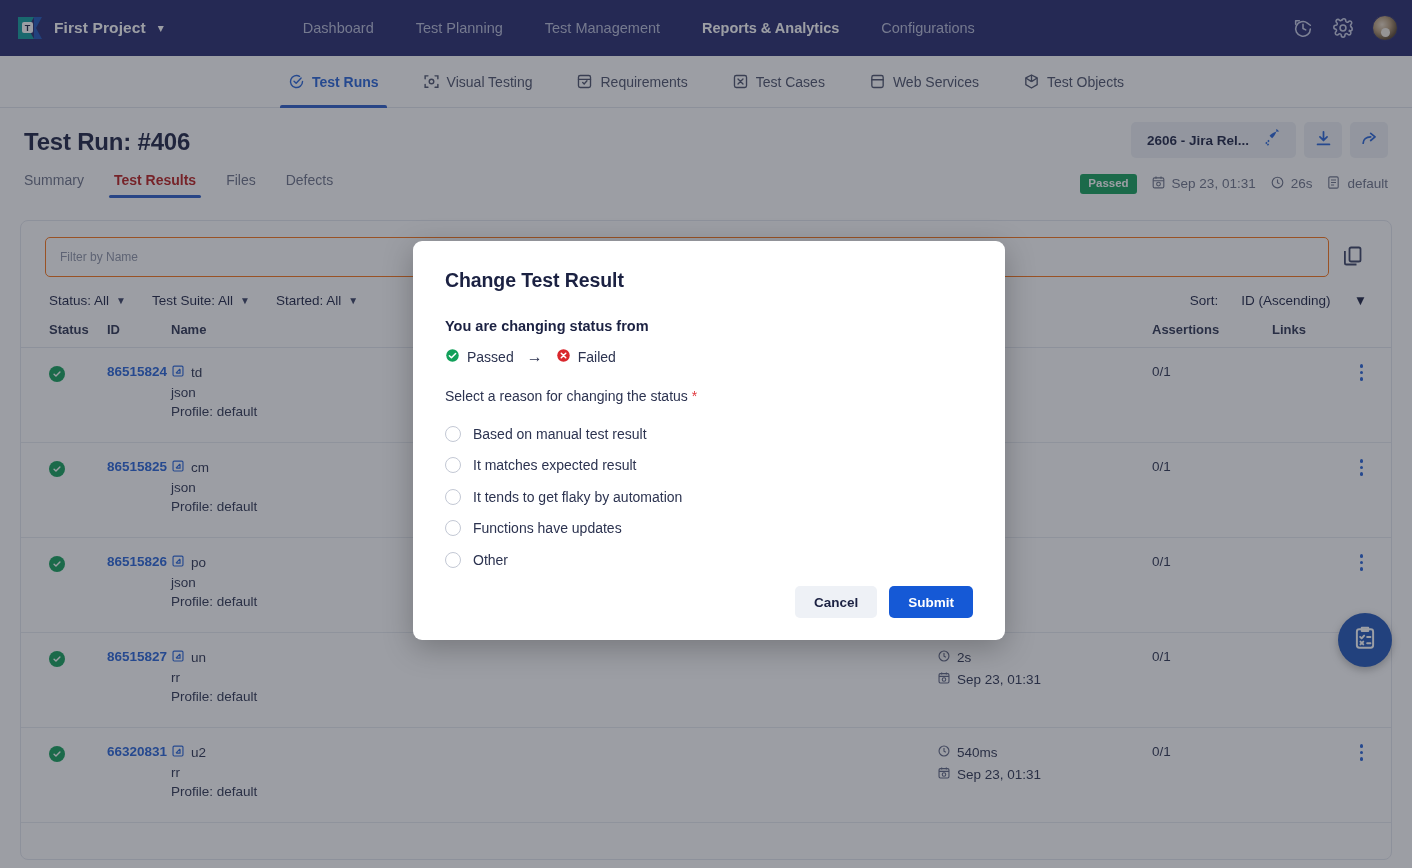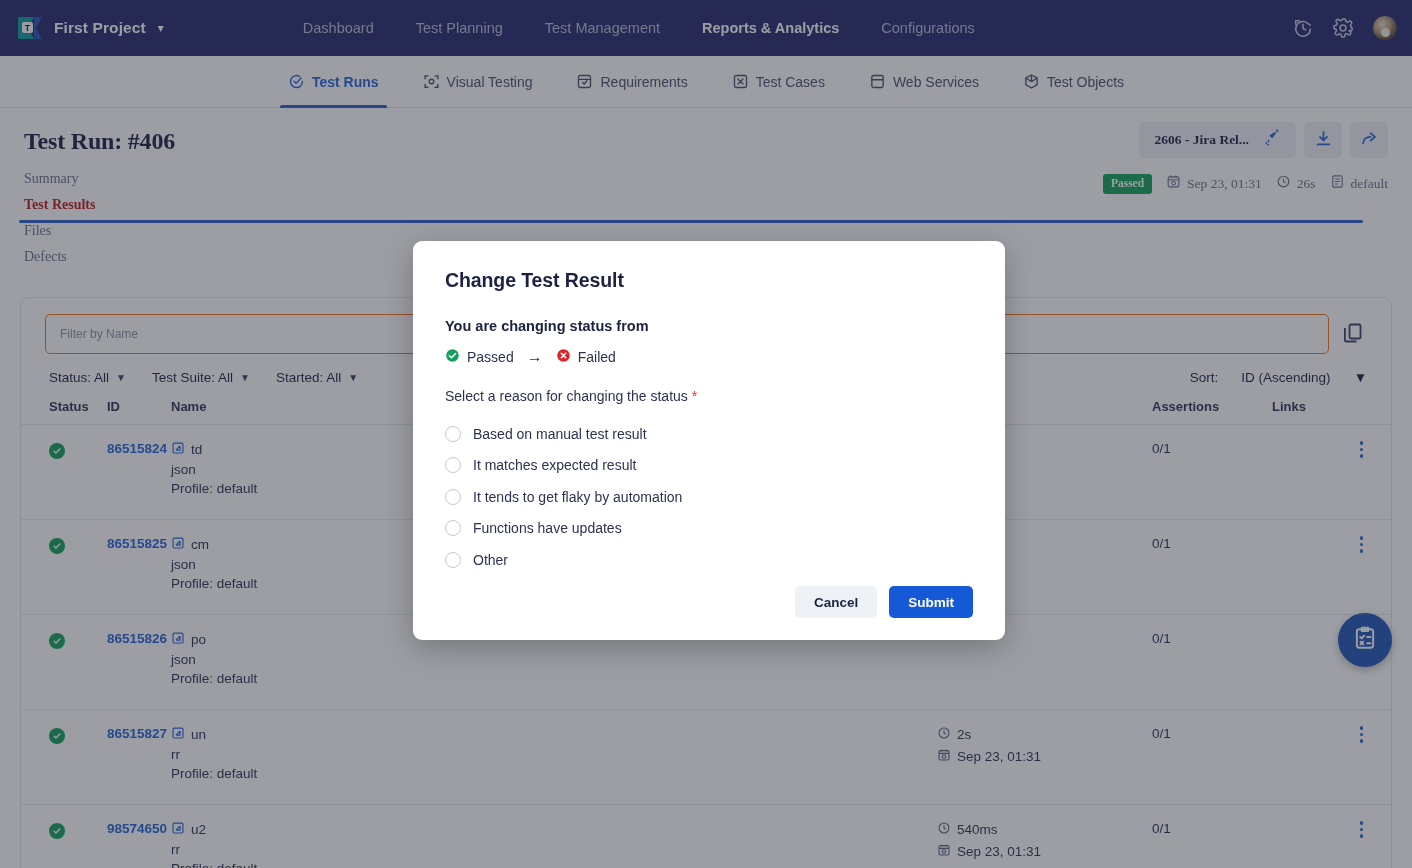--- a/index.html
+++ b/index.html
@@ -54,23 +54,23 @@
     color: #4b5169; font-size: 14px; cursor: pointer; position: relative;
   }
   .subtab.active { color: #2563d9; font-weight: bold; }
   .subtab.active:after {
     content: ""; position: absolute; left: 8px; right: 8px; bottom: 0;
     height: 3px; background: #2a5cc8; border-radius: 2px 2px 0 0;
   }
   .subtab svg { display: block; }
 
   
-  .pagehead { padding: 20px 24px 0 24px; position: relative; font-family: Liberation Serif, serif; }
+  .pagehead { padding: 20px 24px 0 24px; position: relative; }
   .page-title { font-size: 24px; font-weight: bold; color: #1b2142; letter-spacing: -.2px; }
-  .tabrow { display: flex; gap: 0; margin-top: 16px; flex-direction: column; }
+  .tabrow { display: flex; gap: 0; margin-top: 16px; }
   .ptab { font-size: 14px; color: #6b7187; padding: 0 0 10px 0; margin-right: 30px; cursor: pointer; position: relative; }
   .ptab.active { color: #b91c1c; font-weight: bold; }
   .ptab.active:after {
     content:""; position:absolute; left:-5px; right:-5px; bottom:0; height:3px;
     background:#2a5cc8; border-radius:2px;
   }
 
   .headright { position: absolute; right: 24px; top: 14px; text-align: right; }
   .hr-row1 { display: flex; align-items: center; gap: 8px; justify-content: flex-end; }
   .rel-chip {
@@ -542,21 +542,21 @@
     </div>
 
     <div class="trow">
       <div class="c-status">
         <span class="dot-ok">
           <svg width="10" height="10" viewBox="0 0 24 24" fill="none" stroke="#fff" stroke-width="3.4" stroke-linecap="round" stroke-linejoin="round">
               <path d="M5 12.5l4.5 4.5L19 7"></path>
             </svg>
         </span>
       </div>
-      <div class="c-id rid">98574650</div>
+      <div class="c-id rid">66320831</div>
       <div class="c-name">
         <div class="nm-line1">
           <span>
             <svg width="14" height="14" viewBox="0 0 24 24" fill="none" stroke="#2563d9" stroke-width="2">
                 <rect x="3.5" y="3.5" width="17" height="17" rx="2"></rect>
                 <path d="M15.5 8.5l-7 7M9 15.5h6.5V9"></path>
               </svg>
           </span>
           <span>u2</span>
         </div>

